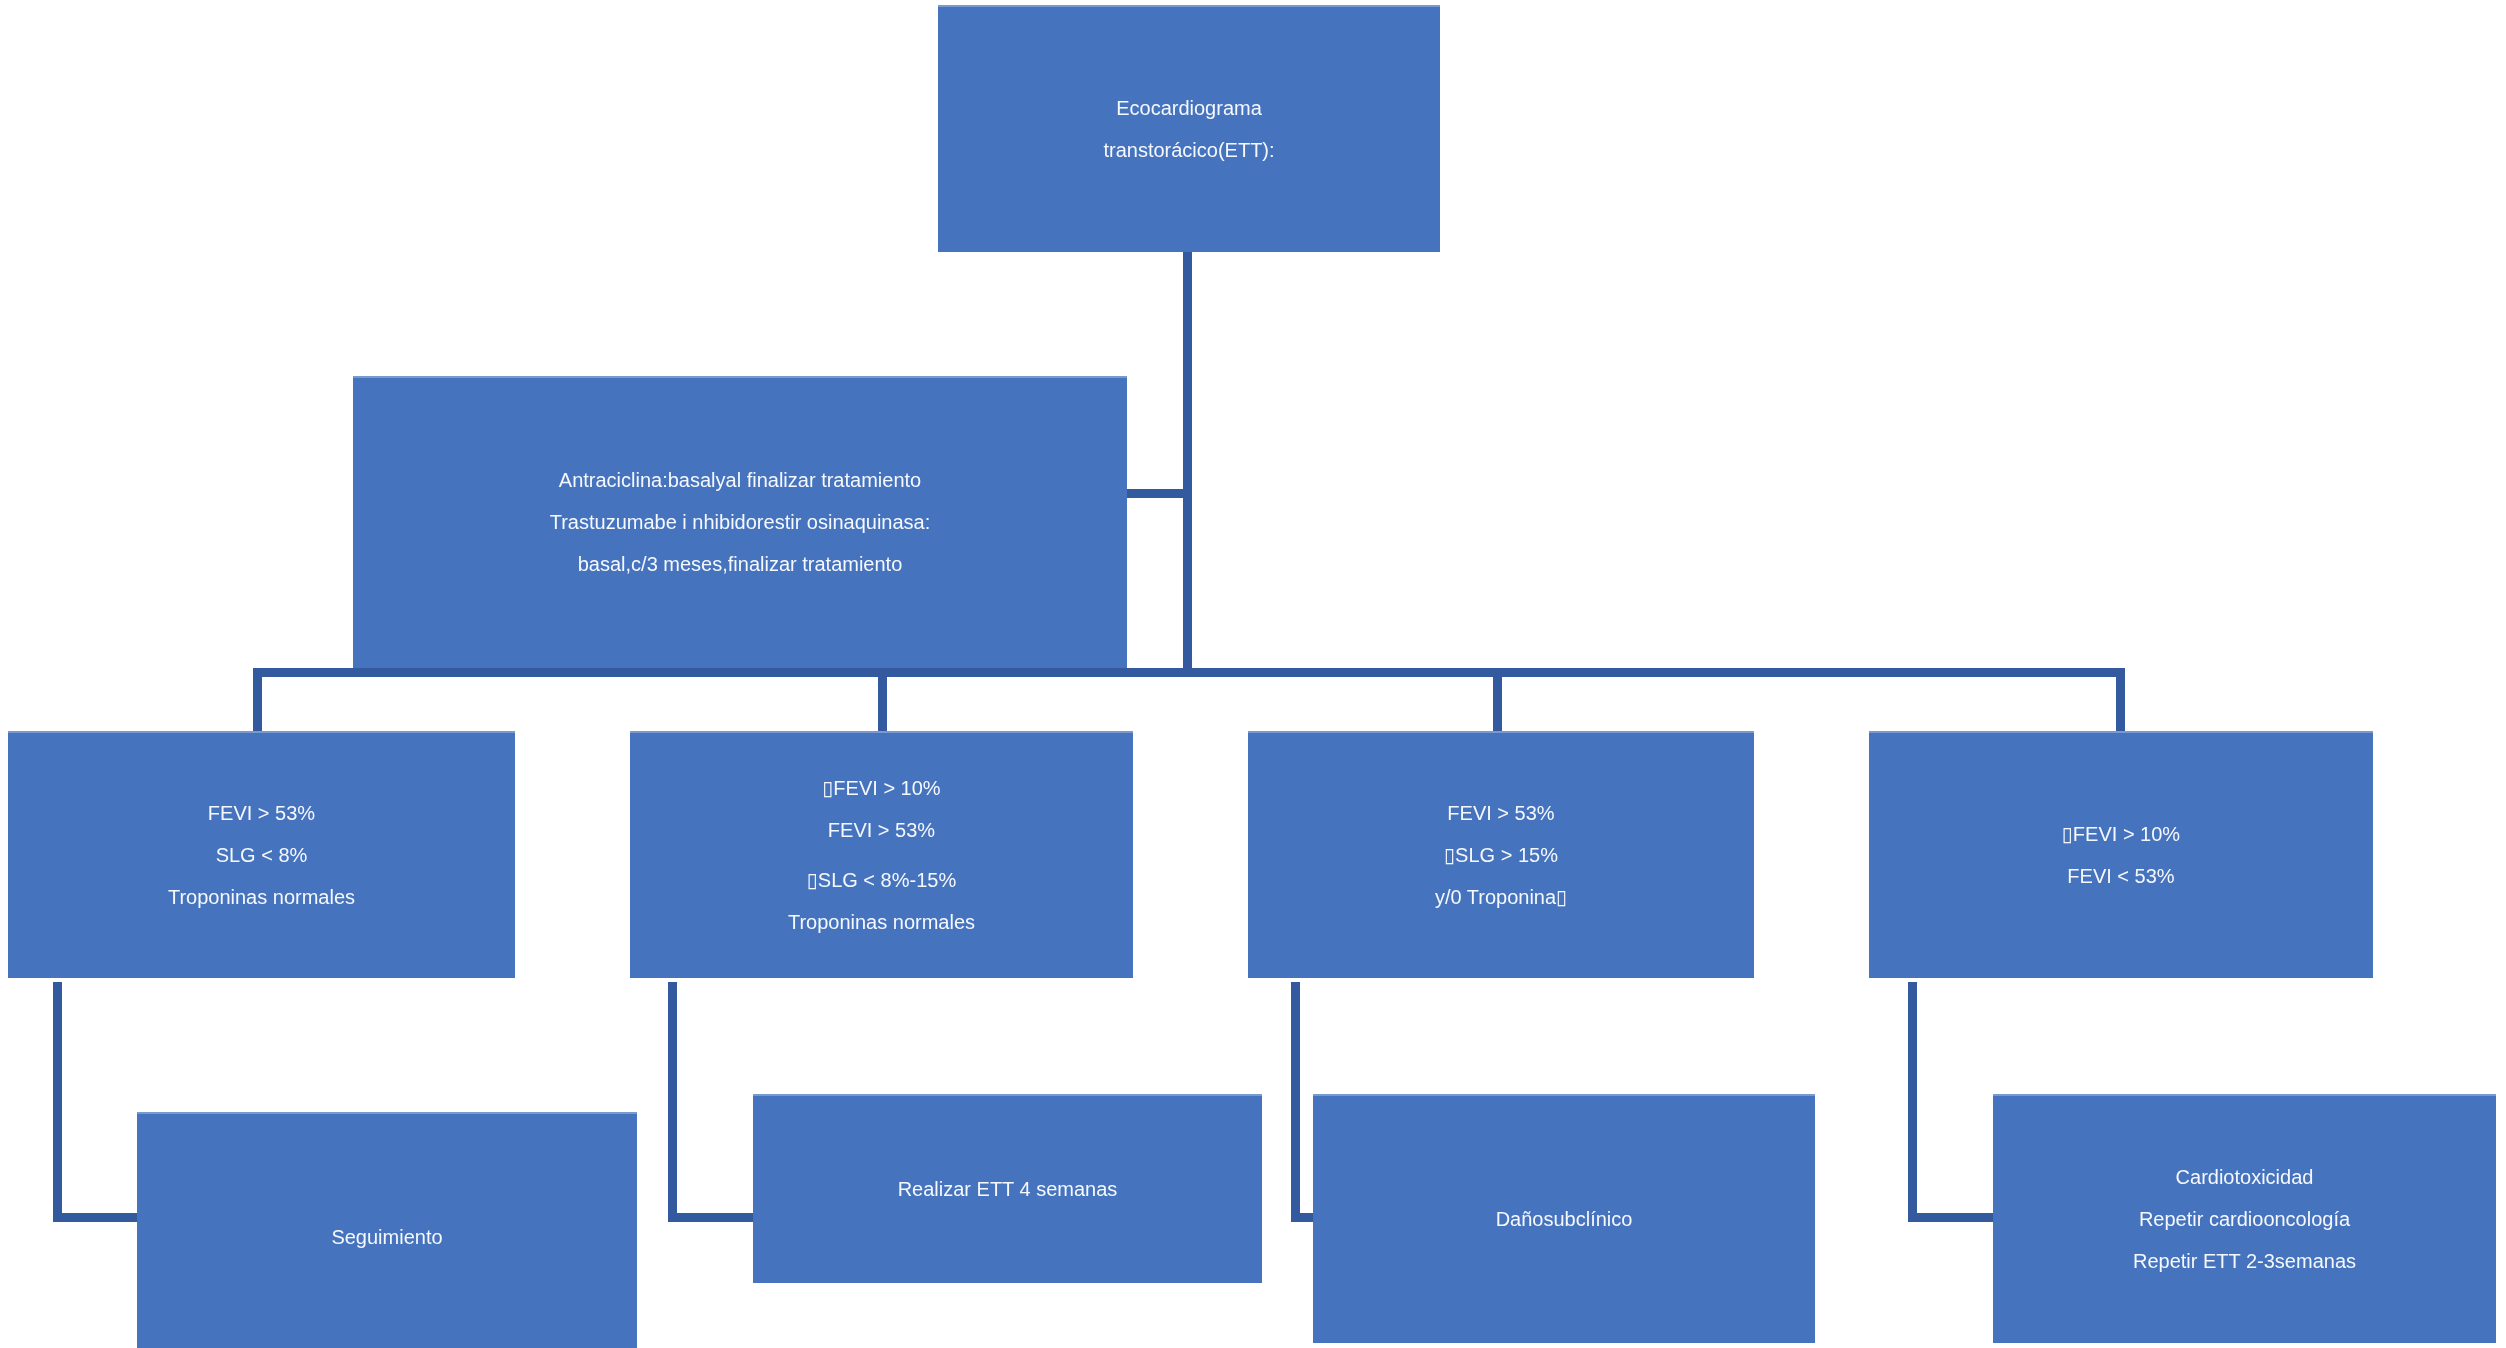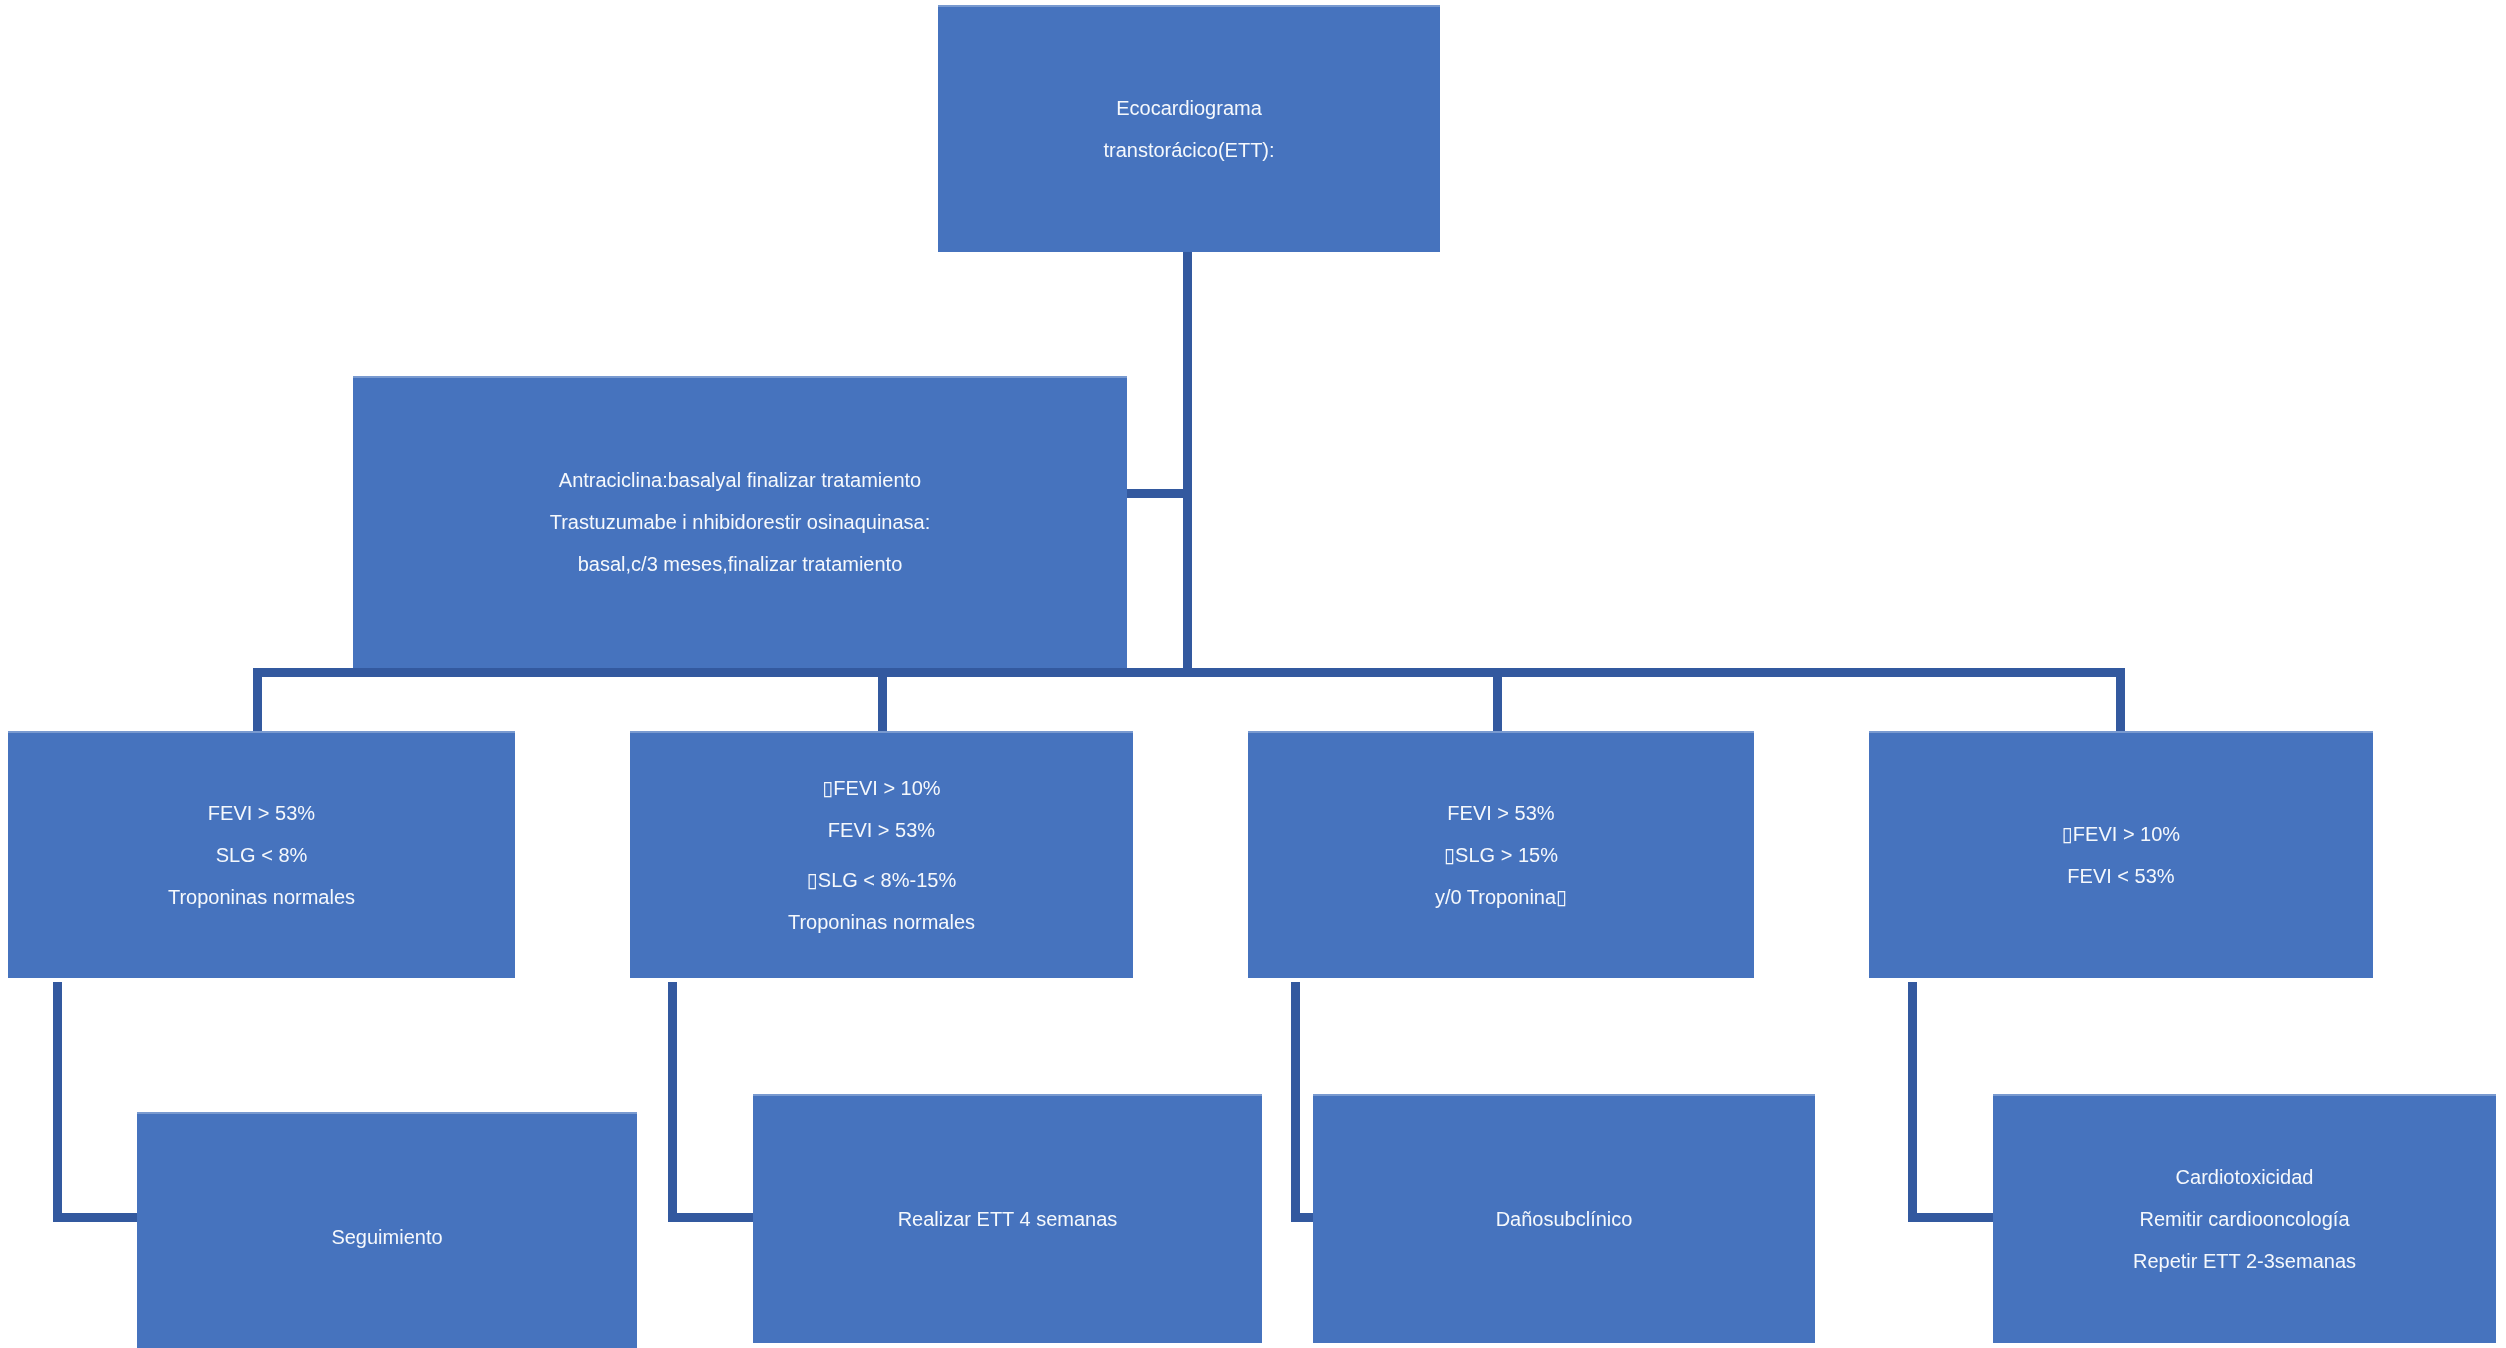--- a/index.html
+++ b/index.html
@@ -23,21 +23,21 @@
   .conn{position:absolute;background:var(--connector,#33599F);}
 
   
   #n-root {left:938px;  top:5px;    width:502px; height:247px;}
   #n-sched{left:353px;  top:376px;  width:774px; height:292px;}
   #n-c1   {left:8px;    top:731px;  width:507px; height:247px;}
   #n-c2   {left:630px;  top:731px;  width:503px; height:247px;}
   #n-c3   {left:1248px; top:731px;  width:506px; height:247px;}
   #n-c4   {left:1869px; top:731px;  width:504px; height:247px;}
   #n-o1   {left:137px;  top:1112px; width:500px; height:250px;}
-  #n-o2   {left:753px;  top:1094px; width:509px; height:249px;text-align:center;}
+  #n-o2   {left:753px;  top:1094px; width:509px; height:189px;text-align:center;}
   #n-o3   {left:1313px; top:1094px; width:502px; height:249px;}
   #n-o4   {left:1993px; top:1094px; width:503px; height:249px;}
   #n-c2 .line:nth-child(3){margin-top:8px;}
 
   
   #c-trunk {left:1183px; top:252px;  width:9px;    height:424px;}
   #c-branch{left:1127px; top:489px;  width:56px;   height:9px;}
   #c-dist  {left:253px;  top:668px;  width:1872px; height:9px;}
   #c-dropA {left:253px;  top:668px;  width:9px;    height:63px;}
   #c-dropB {left:878px;  top:677px;  width:9px;    height:54px;}
@@ -115,17 +115,17 @@
   <div class="box" id="n-o2">
     <div class="line">Realizar ETT 4 semanas</div>
   </div>
 
   <div class="box" id="n-o3">
     <div class="line">Dañosubclínico</div>
   </div>
 
   <div class="box" id="n-o4">
     <div class="line">Cardiotoxicidad</div>
-    <div class="line">Remitir cardiooncología</div>
+    <div class="line">Repetir cardiooncología</div>
     <div class="line">Repetir ETT 2-3semanas</div>
   </div>
 
 </div>
 
 </body></html>

